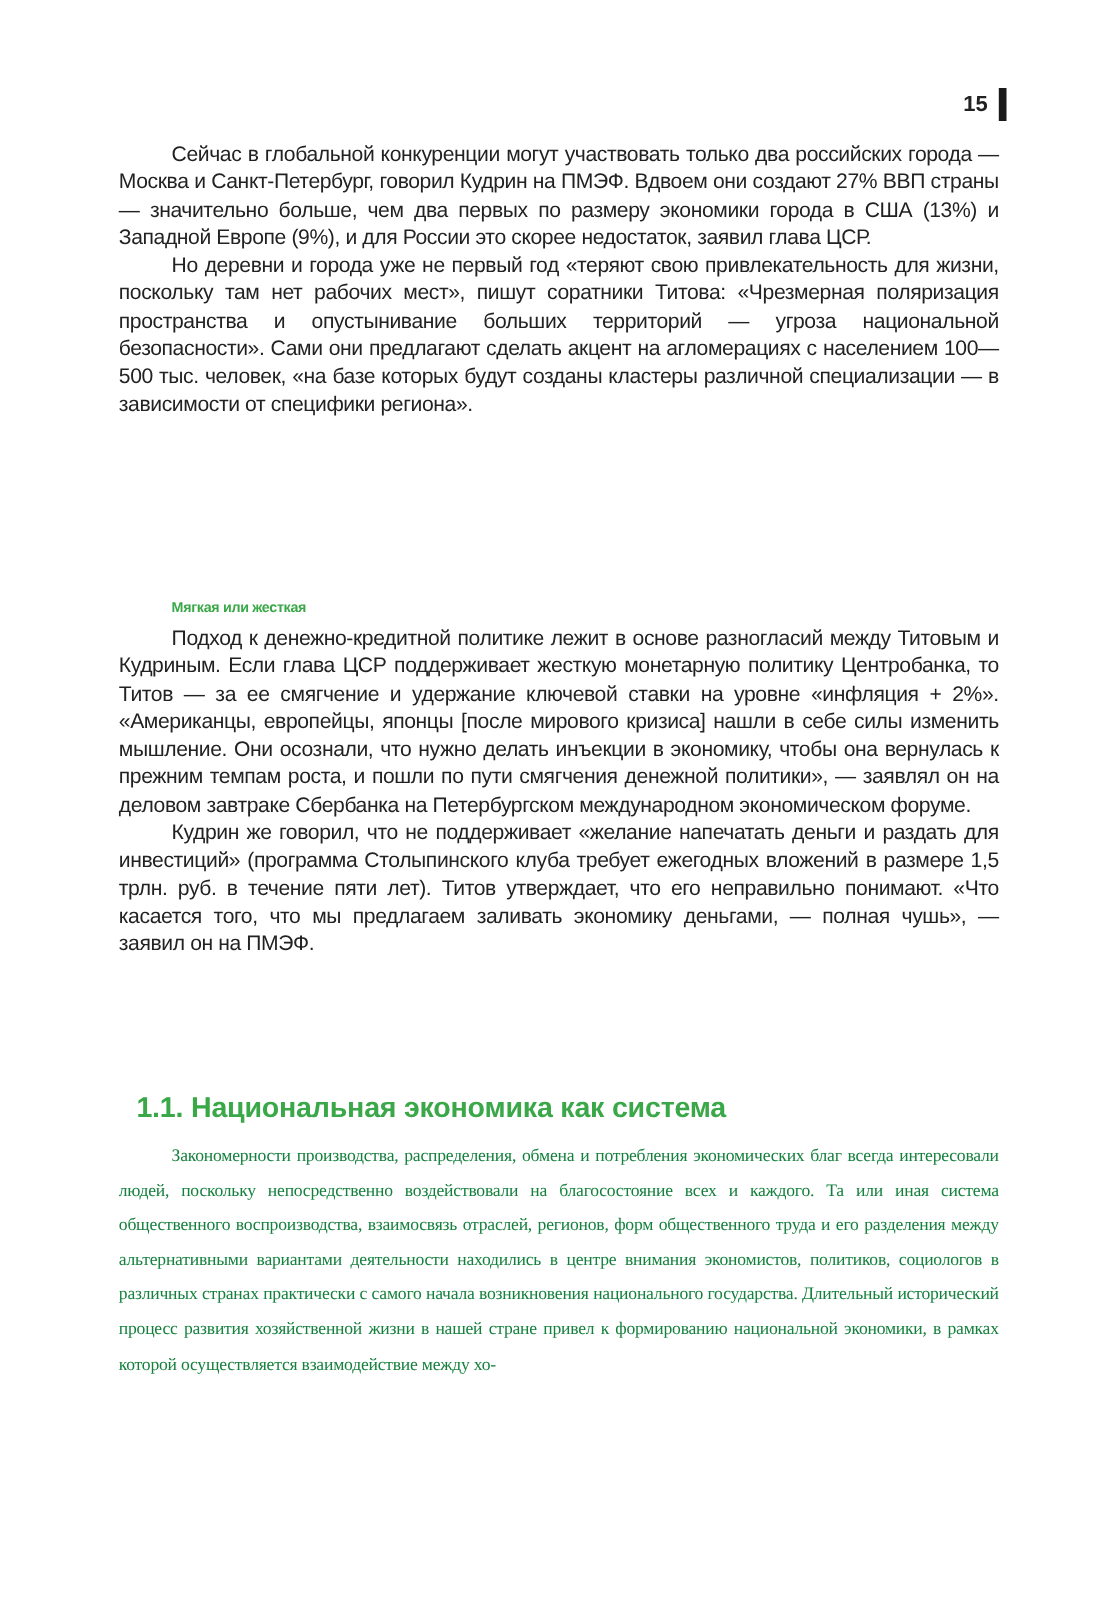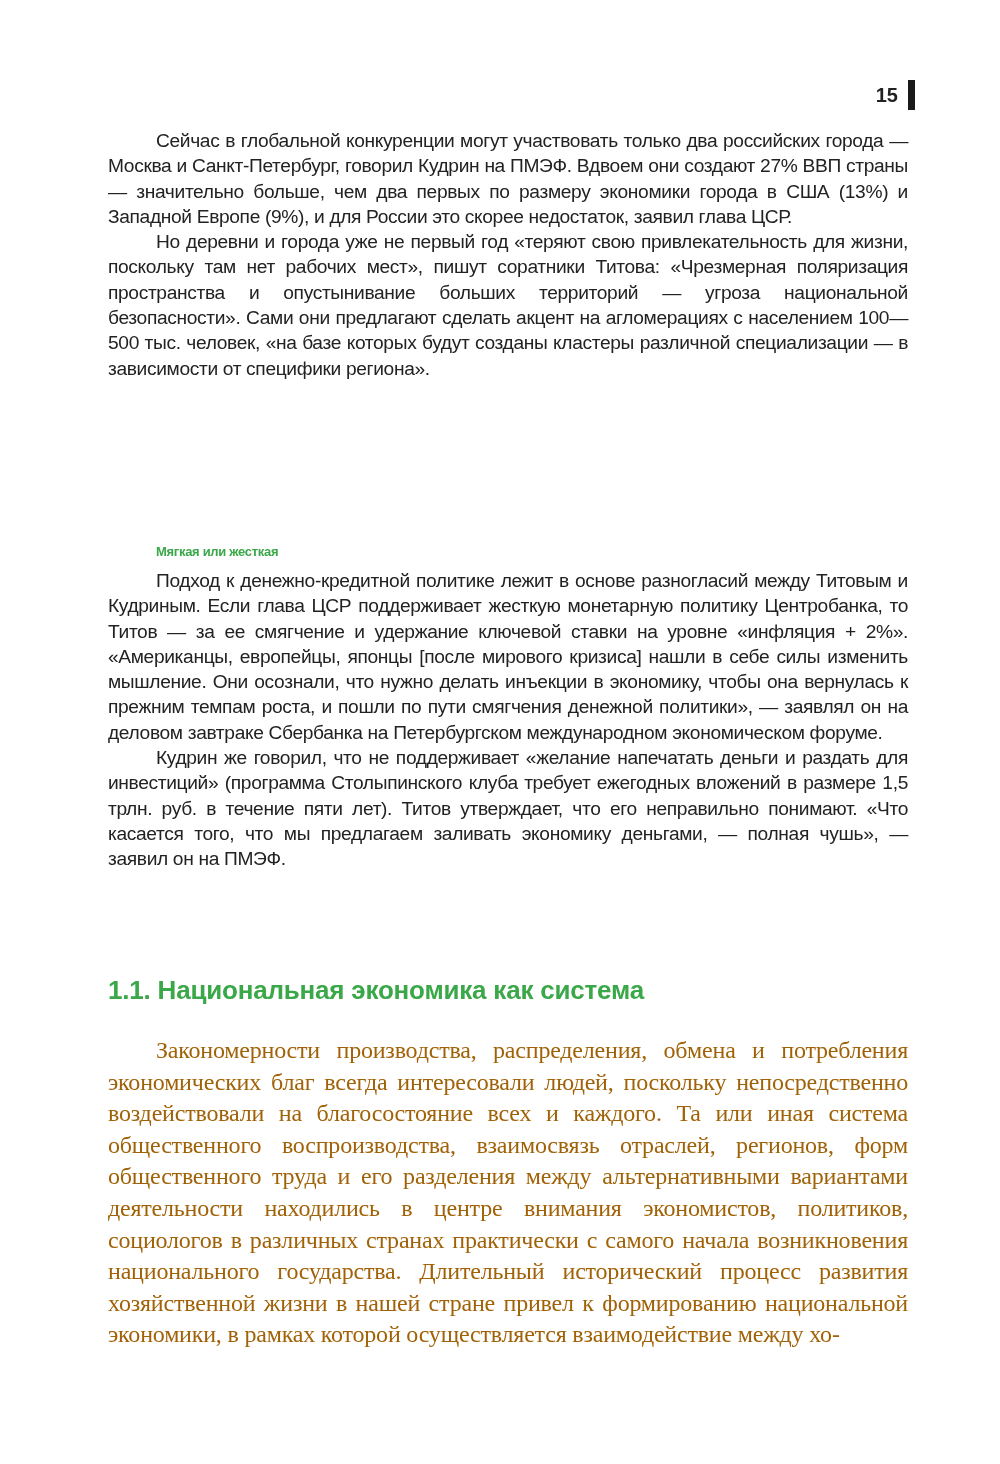--- a/index.html
+++ b/index.html
@@ -19,26 +19,26 @@
   .sans-block p { margin: 0; text-indent: 48px; }
   .sans-block p.no-indent { text-indent: 0; }
   .subhead {
     font-family: "Liberation Sans", sans-serif; font-weight: bold;
     color: #3aa848; font-size: 13px; margin: 0 0 4px 48px; line-height: 24px;
     letter-spacing: -0.3px;
   }
   .section-title {
     position: absolute; left: 108px; top: 975px;
     font-family: "Liberation Sans", sans-serif; font-weight: bold;
-    color: #3aa848; font-size: 26px; letter-spacing: -0.2px; margin: 0;
+    color: #3aa848; font-size: 26px; letter-spacing: -0.2px; margin: 16px;
   }
   .serif-block {
     position: absolute; left: 108px; top: 1035px; width: 800px;
-    font-family: "Liberation Serif", serif; font-size: 24px; line-height: 31.6px;
-    color: #a16207; text-align: justify; letter-spacing: -0.2px;
+    font-family: "Liberation Serif", serif; font-size: 16px; line-height: 31.6px;
+    color: #15803d; text-align: justify; letter-spacing: -0.2px;
   }
   .serif-block p { margin: 0; text-indent: 48px; }
 </style>
 </head>
 <body>
 
 <div class="page-num">
   <span>15</span>
   <span class="bar"></span>
 </div>

